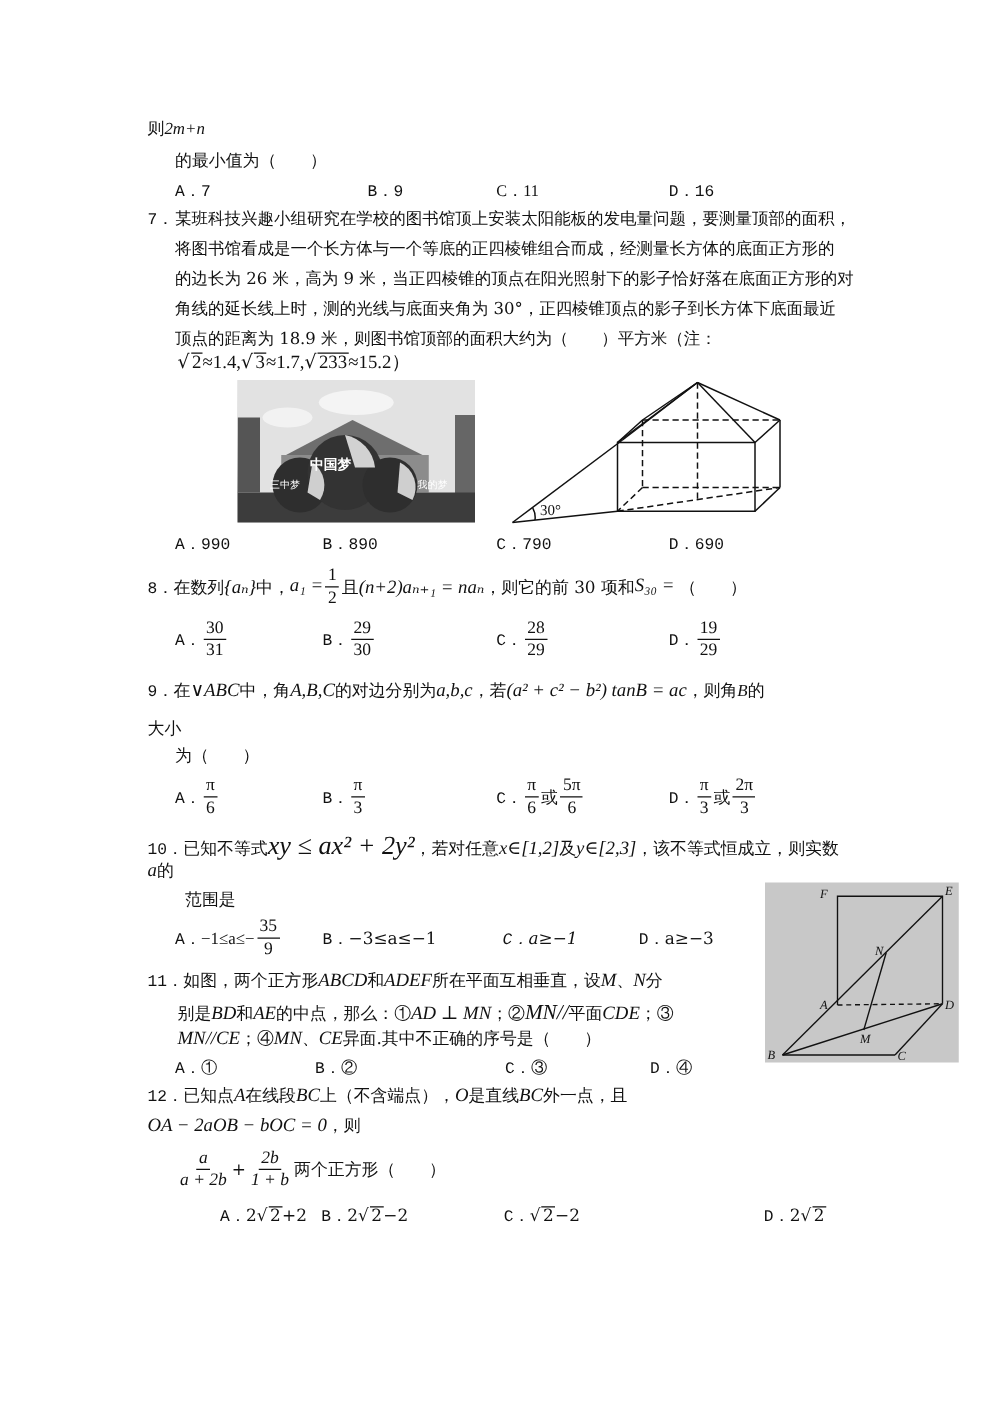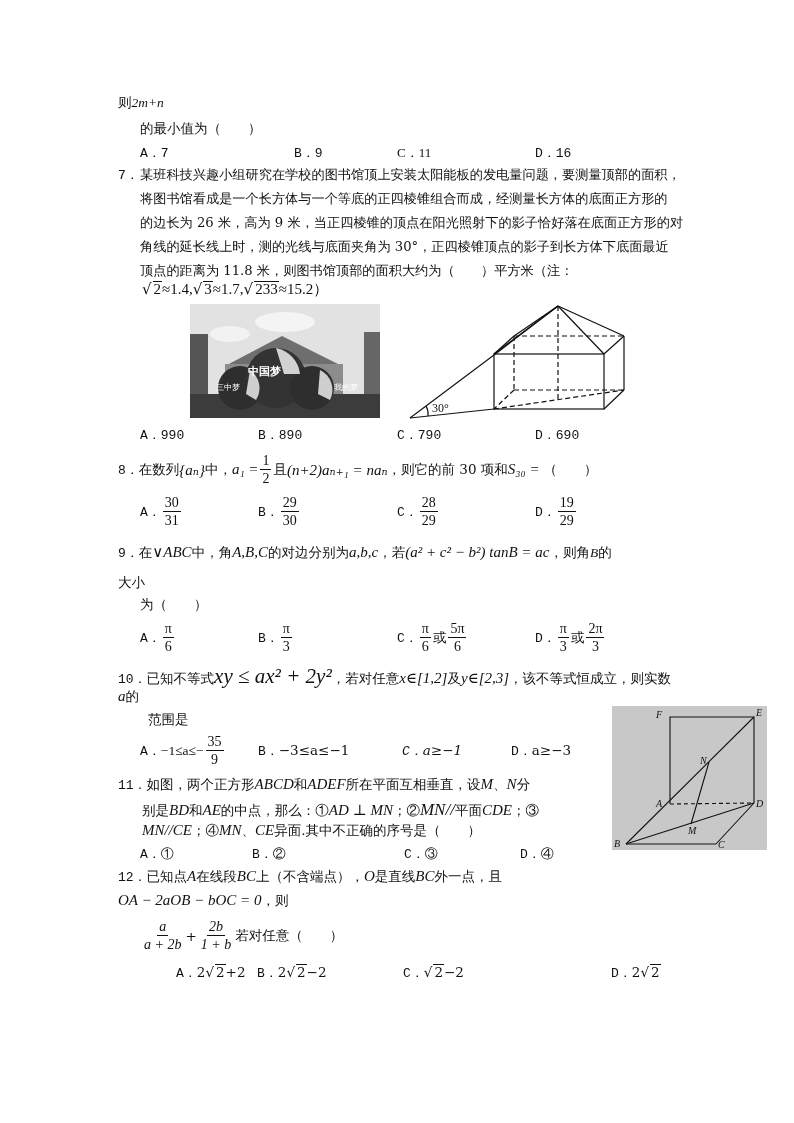--- a/index.html
+++ b/index.html
@@ -32,21 +32,21 @@
   <div class="opt mono" style="left:258px; top:144px;margin-left:36px;"><span>B．</span><span>9</span></div>
   <div class="opt mono" style="left:397px; top:144px;font-family:Liberation Serif, serif;"><span>C．</span><span>11</span></div>
   <div class="opt mono" style="left:535px; top:144px;"><span>D．</span><span>16</span></div>
 </div>
 
 <div class="abs mono" style="left:118px; top:166px;">7．</div>
 <div class="abs" style="left:140px; top:166px; font-size:13.2px;">某班科技兴趣小组研究在学校的图书馆顶上安装太阳能板的发电量问题，要测量顶部的面积，</div>
 <div class="abs" style="left:140px; top:190px; font-size:13.2px;">将图书馆看成是一个长方体与一个等底的正四棱锥组合而成，经测量长方体的底面正方形的</div>
 <div class="abs" style="left:140px; top:214px; font-size:13.2px;">的边长为 26 米，高为 9 米，当正四棱锥的顶点在阳光照射下的影子恰好落在底面正方形的对</div>
 <div class="abs" style="left:140px; top:238px; font-size:13.2px;">角线的延长线上时，测的光线与底面夹角为 30°，正四棱锥顶点的影子到长方体下底面最近</div>
-<div class="abs" style="left:140px; top:262px; font-size:13.2px;">顶点的距离为 11.8 米，则图书馆顶部的面积大约为（　　）平方米（注：</div>
+<div class="abs" style="left:140px; top:262px; font-size:13.2px;">顶点的距离为 18.9 米，则图书馆顶部的面积大约为（　　）平方米（注：</div>
 <div class="abs" style="left:142px; top:280px; font-family:'Liberation Serif',serif; font-size:15px;">
   <span class="sqrt-sign">√</span><span class="sqrt">2</span><span>≈1.4,</span><span class="sqrt-sign">√</span><span class="sqrt">3</span><span>≈1.7,</span><span class="sqrt-sign">√</span><span class="sqrt">233</span><span>≈15.2）</span>
 </div>
 
 <div class="photo">
   <svg width="190" height="114" viewBox="0 0 190 114">
     <rect x="0" y="0" width="190" height="114" fill="#e2e2e2"></rect>
     <ellipse cx="95" cy="18" rx="30" ry="10" fill="#f4f4f4"></ellipse>
     <ellipse cx="40" cy="30" rx="20" ry="8" fill="#f2f2f2"></ellipse>
     <rect x="0" y="30" width="18" height="60" fill="#555"></rect>
@@ -265,20 +265,20 @@
 <div class="abs" style="left:140px; top:918px; display:flex; align-items:center;">
   <span class="frac m">
       <span class="num">a</span>
       <span class="den">a + 2b</span>
     </span>
     <span>+</span>
     <span class="frac m">
       <span class="num">2b</span>
       <span class="den">1 + b</span>
     </span>
-    <span>若对任意（　　）</span>
+    <span>两个正方形（　　）</span>
 </div>
 <div>
   <div class="opt" style="left:140px; top:964px;margin-left:36px;"><span class="mono">A．</span><span>2</span><span class="sqrt-sign">√</span><span class="sqrt">2</span><span>+2</span></div>
   <div class="opt" style="left:257px; top:964px;"><span class="mono">B．</span><span>2</span><span class="sqrt-sign">√</span><span class="sqrt">2</span><span>−2</span></div>
   <div class="opt" style="left:403px; top:964px;"><span class="mono">C．</span><span></span><span class="sqrt-sign">√</span><span class="sqrt">2</span><span>−2</span></div>
   <div class="opt" style="left:611px; top:964px;"><span class="mono">D．</span><span>2</span><span class="sqrt-sign">√</span><span class="sqrt">2</span><span></span></div>
 </div>
 
 </body></html>

